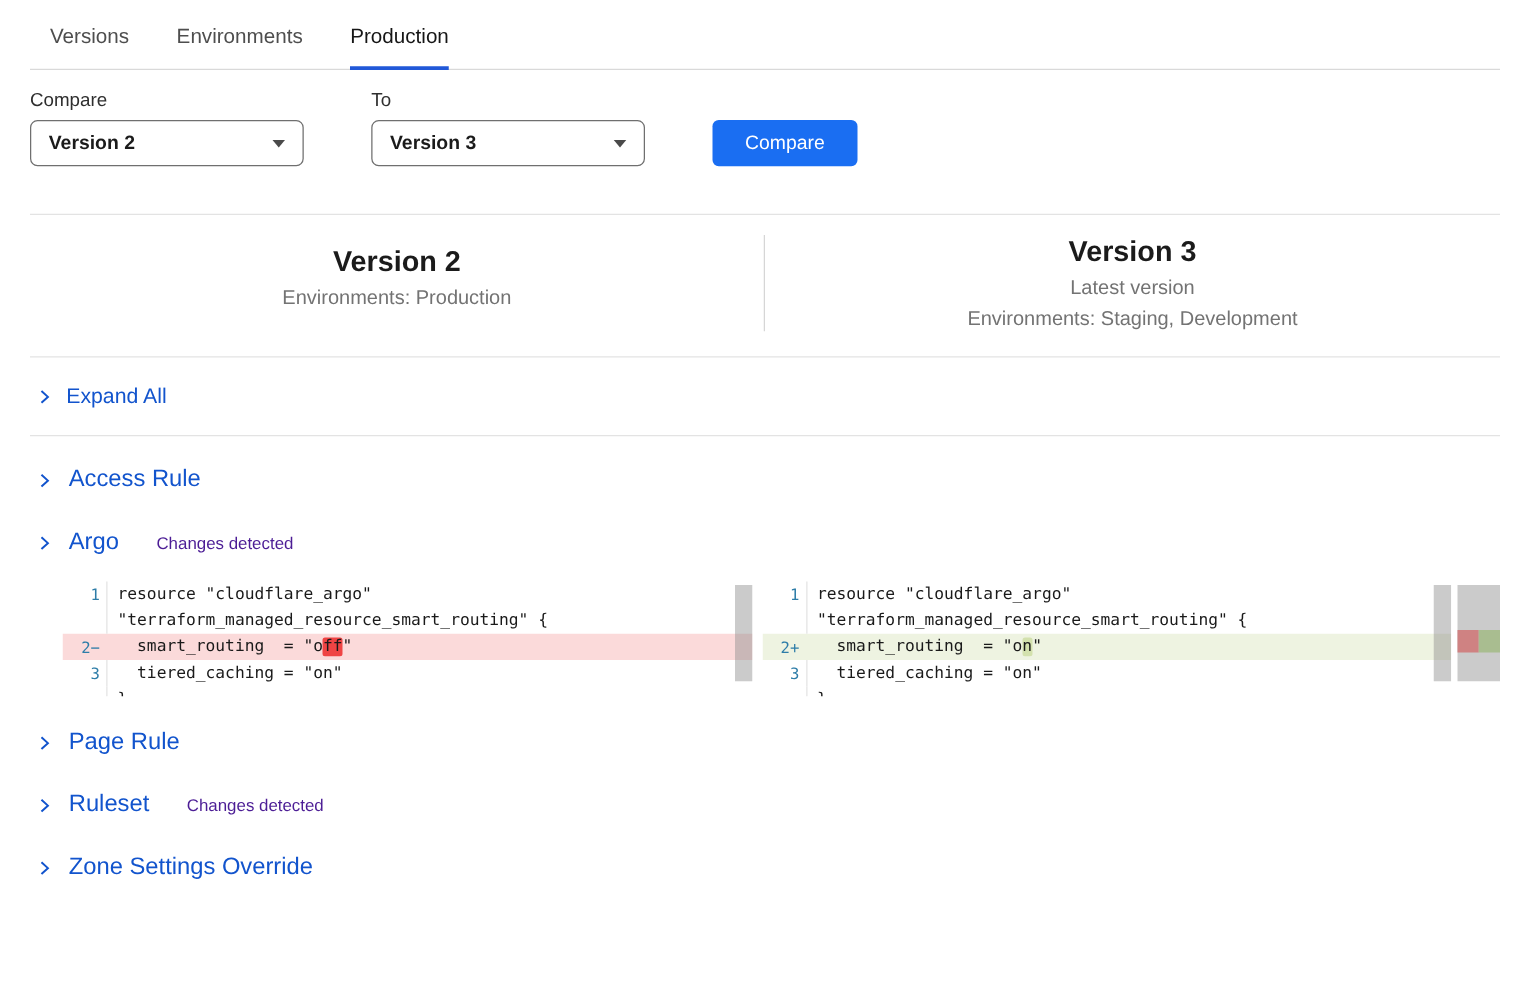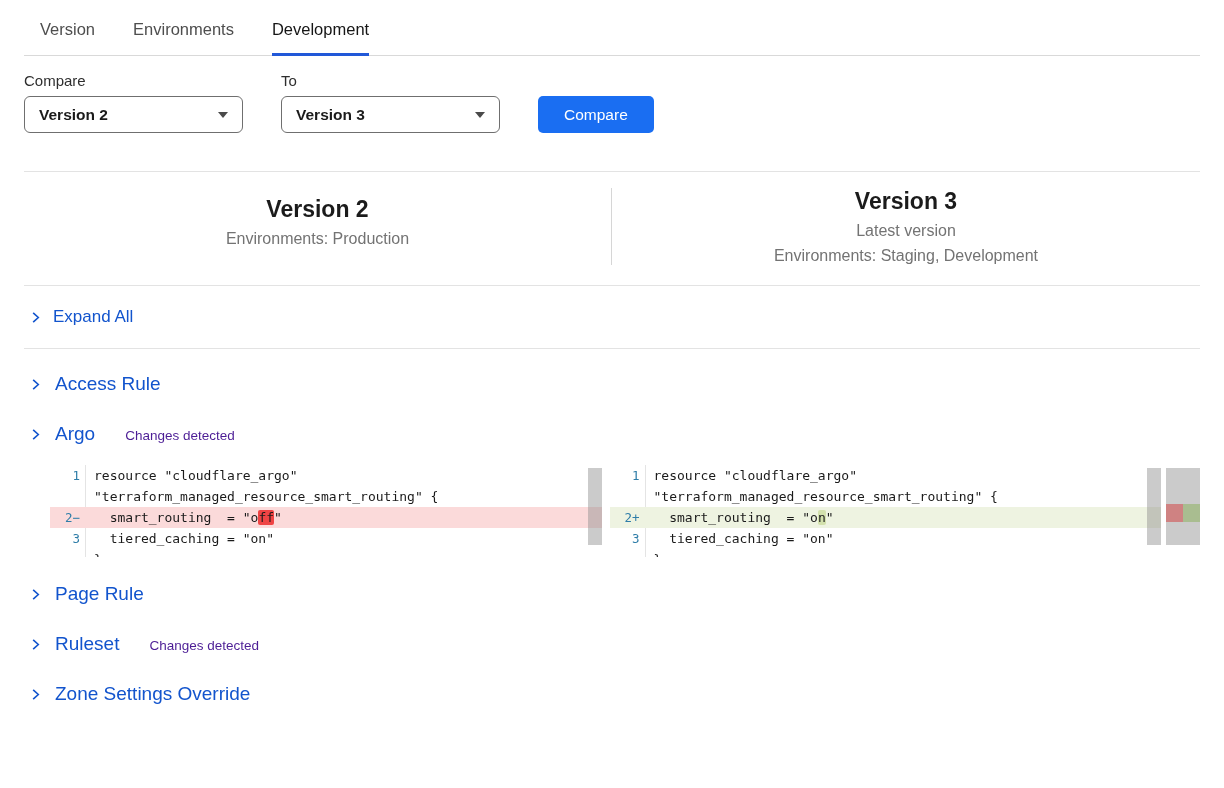--- a/index.html
+++ b/index.html
@@ -5,21 +5,21 @@
   * { box-sizing: border-box; margin: 0; padding: 0; }
   html,body { width:1224px; height:788px; background:#fff; font-family:"Liberation Sans",sans-serif; color:#1d1d1d; overflow:hidden; }
   .container { padding:0 24px; }
 
   
   .tabbar { display:flex; gap:38px; padding:20px 0 0 16px; border-bottom:1px solid #d9d9d9; }
   .tab { font-size:16.5px; color:#4e4e4e; padding-bottom:14px; cursor:pointer; }
   .tab.active { color:#161616; border-bottom:3px solid #2158d8; margin-bottom:-1px; }
 
   
-  .form-row { display:flex; gap:38px; margin-top:16px; align-items:flex-end; }
+  .form-row { display:flex; gap:54px; margin-top:16px; align-items:flex-end; }
   .field-label { font-size:15px; color:#2e2e2e; margin-bottom:7px; }
   .select { width:219px; height:37px; border:1px solid #6f6f6f; border-radius:6px; display:flex; align-items:center; justify-content:space-between; padding:0 14px; cursor:pointer; background:#fff; }
   .select .val { font-size:15.5px; font-weight:bold; color:#1b1b1b; }
   .caret { width:0; height:0; border-left:5.5px solid transparent; border-right:5.5px solid transparent; border-top:6.5px solid #4a4a4a; }
   .btn-primary { height:37px; padding:0 26px; background:#1a6ef2; color:#fff; font-size:15.5px; border:none; border-radius:5px; cursor:pointer; }
 
   
   .vheaders { display:flex; margin-top:38px; border-top:1px solid #e3e3e3; border-bottom:1px solid #e3e3e3; padding:16px 0 20px; }
   .vcol { width:50%; text-align:center; }
   .vcol.left { border-right:1px solid #d6d6d6; }
@@ -56,23 +56,23 @@
   .ruler .thumb { position:absolute; top:3px; left:0; right:0; height:77px; background:#cbcbcb; }
   .ruler .band-red { position:absolute; top:39px; left:0; width:17px; height:18px; background:#cf8282; }
   .ruler .band-green { position:absolute; top:39px; left:17px; right:0; height:18px; background:#a9bd90; }
 </style>
 </head>
 <body>
 
 <div class="container">
 
   <div class="tabbar">
-    <div class="tab">Version</div>
+    <div class="tab">Versions</div>
     <div class="tab">Environments</div>
-    <div class="tab active">Development</div>
+    <div class="tab active">Production</div>
   </div>
 
   <div class="form-row">
     <div>
       <div class="field-label">Compare</div>
       <div class="select">
         <span class="val">Version 2</span>
         <span class="caret"></span>
       </div>
     </div>

